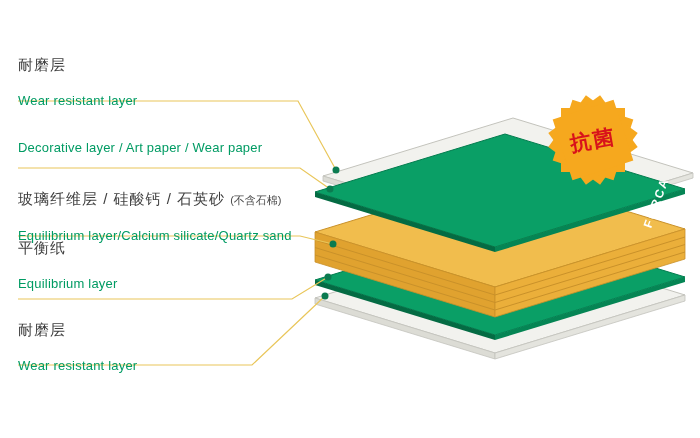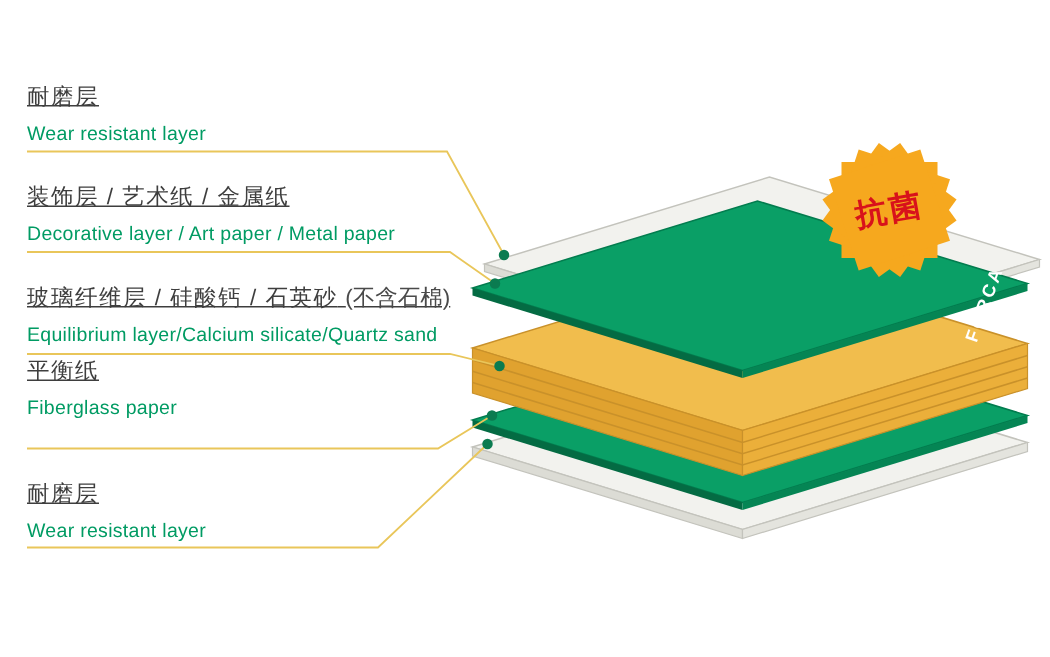--- a/index.html
+++ b/index.html
@@ -1,22 +1,22 @@
 <!DOCTYPE html>
 <html><head>
 <meta charset="utf-8">
 <style>
   html,body{margin:0;padding:0;}
   body{width:700px;height:438px;background:#ffffff;font-family:"Liberation Sans","DejaVu Sans",sans-serif;position:relative;overflow:hidden;}
   .stage{position:absolute;inset:0;width:700px;height:438px;}
   svg.diagram{position:absolute;left:0;top:0;}
   .label{position:absolute;left:18px;white-space:nowrap;}
-  .label .zh{font-size:15px;color:#3E3E3E;letter-spacing:1px;line-height:20px;text-decoration:underline;}
-  .label .zh .note{font-size:15px;color:#4A4A4A;letter-spacing:0;}
-  .label .en{font-size:13px;color:#009B63;margin-top:6px;line-height:16px;letter-spacing:0.2px;}
+  .label .zh{font-size:15px;color:#3E3E3E;letter-spacing:1px;line-height:20px;}
+  .label .zh .note{font-size:11px;color:#4A4A4A;letter-spacing:0;}
+  .label .en{font-size:13px;color:#009B63;margin-top:18px;line-height:16px;letter-spacing:0.2px;}
   .lb1{top:55px}.lb2{top:122px}.lb3{top:189px}.lb4{top:238px}.lb5{top:320px}
   .badge{position:absolute;left:545px;top:92px;width:96px;height:96px;}
   .burst{position:absolute;left:16px;top:16px;width:64px;height:64px;background:#F6A81E;}
   .r18{transform:rotate(18deg)}.r36{transform:rotate(36deg)}.r54{transform:rotate(54deg)}.r72{transform:rotate(72deg)}
   .badge-text{position:absolute;inset:0;display:flex;align-items:center;justify-content:center;font-size:21px;font-weight:bold;color:#D8121B;transform:rotate(-10deg);letter-spacing:2px;}
 </style>
 </head>
 <body>
 
 <div class="stage">
@@ -73,32 +73,31 @@
       <circle cx="325" cy="296" r="3.5"></circle>
     </g>
   </svg>
 
   <div class="label lb1">
     <div class="zh">耐磨层</div>
     <div class="en">Wear resistant layer</div>
   </div>
 
   <div class="label lb2">
-    <div class="zh">装饰层 / 艺术纸 / 金属纸</div>
-    <div class="en">Decorative layer / Art paper / Metal paper</div>
+    <div class="en">Decorative layer / Art paper / Wear paper</div>
   </div>
 
   <div class="label lb3">
     <div class="zh"><span>玻璃纤维层 / 硅酸钙 / 石英砂</span> <span class="note">(不含石棉)</span></div>
     <div class="en">Equilibrium layer/Calcium silicate/Quartz sand</div>
   </div>
 
   <div class="label lb4">
     <div class="zh">平衡纸</div>
-    <div class="en">Fiberglass paper</div>
+    <div class="en">Equilibrium layer</div>
   </div>
 
   <div class="label lb5">
     <div class="zh">耐磨层</div>
     <div class="en">Wear resistant layer</div>
   </div>
 
   <div class="badge">
     <div class="burst"></div>
     <div class="burst r18"></div>

